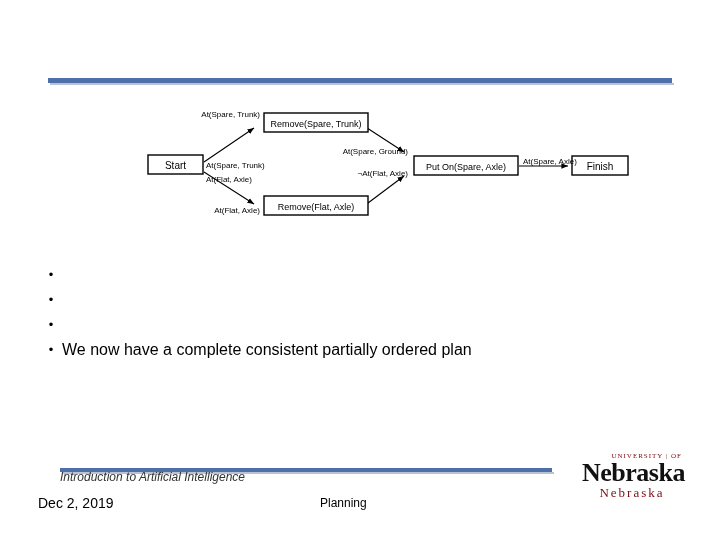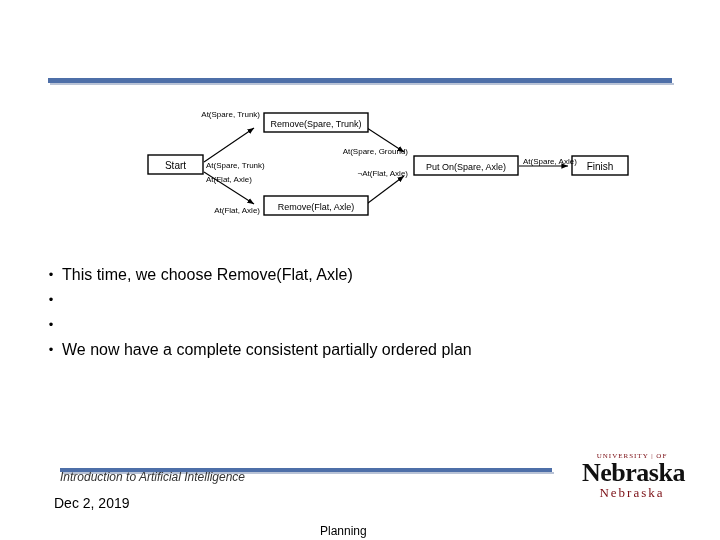--- a/index.html
+++ b/index.html
@@ -93,46 +93,45 @@
     font-size: 12px;
     font-style: italic;
     color: #333333;
   }
   .date-label {
     position: absolute;
     left: 38px;
     top: 495px;
     font-size: 14px;
     color: #000000;
-    margin-left: 16px;
   }
   .topic-label {
     position: absolute;
     left: 320px;
     top: 496px;
     font-size: 12px;
     color: #000000;
-    margin-top: 28px;
   }
 
   
   .logo {
     position: absolute;
     left: 582px;
     top: 452px;
     width: 100px;
     height: 50px;
     text-align: center;
   }
   .logo-top {
     font-family: "Liberation Serif", serif;
     font-size: 7px;
     letter-spacing: 1px;
     color: #7a0c12;
     line-height: 8px;
+    text-align: right;
   }
   .logo-main {
     font-family: "Liberation Serif", serif;
     font-weight: bold;
     font-size: 26px;
     color: #111111;
     line-height: 26px;
     letter-spacing: -0.5px;
     text-align: center;
   }
@@ -195,21 +194,20 @@
     <text x="128" y="109" font-size="8" text-anchor="end">At(Flat, Axle)</text>
     <text x="276" y="50" font-size="8" text-anchor="end">At(Spare, Ground)</text>
     <text x="276" y="72" font-size="8" text-anchor="end">¬At(Flat, Axle)</text>
     <text x="391" y="60" font-size="8" text-anchor="start">At(Spare, Axle)</text>
   </svg>
 </div>
 
 <div class="bullets">
   <div class="bullet-row">
     <div class="bullet-mark">•</div>
-    <div class="bullet-text">This time, we choose Remove(Flat, Axle)</div>
   </div>
   <div class="bullet-row">
     <div class="bullet-mark">•</div>
   </div>
   <div class="bullet-row">
     <div class="bullet-mark">•</div>
   </div>
   <div class="bullet-row">
     <div class="bullet-mark">•</div>
     <div class="bullet-text">We now have a complete consistent partially ordered plan</div>

